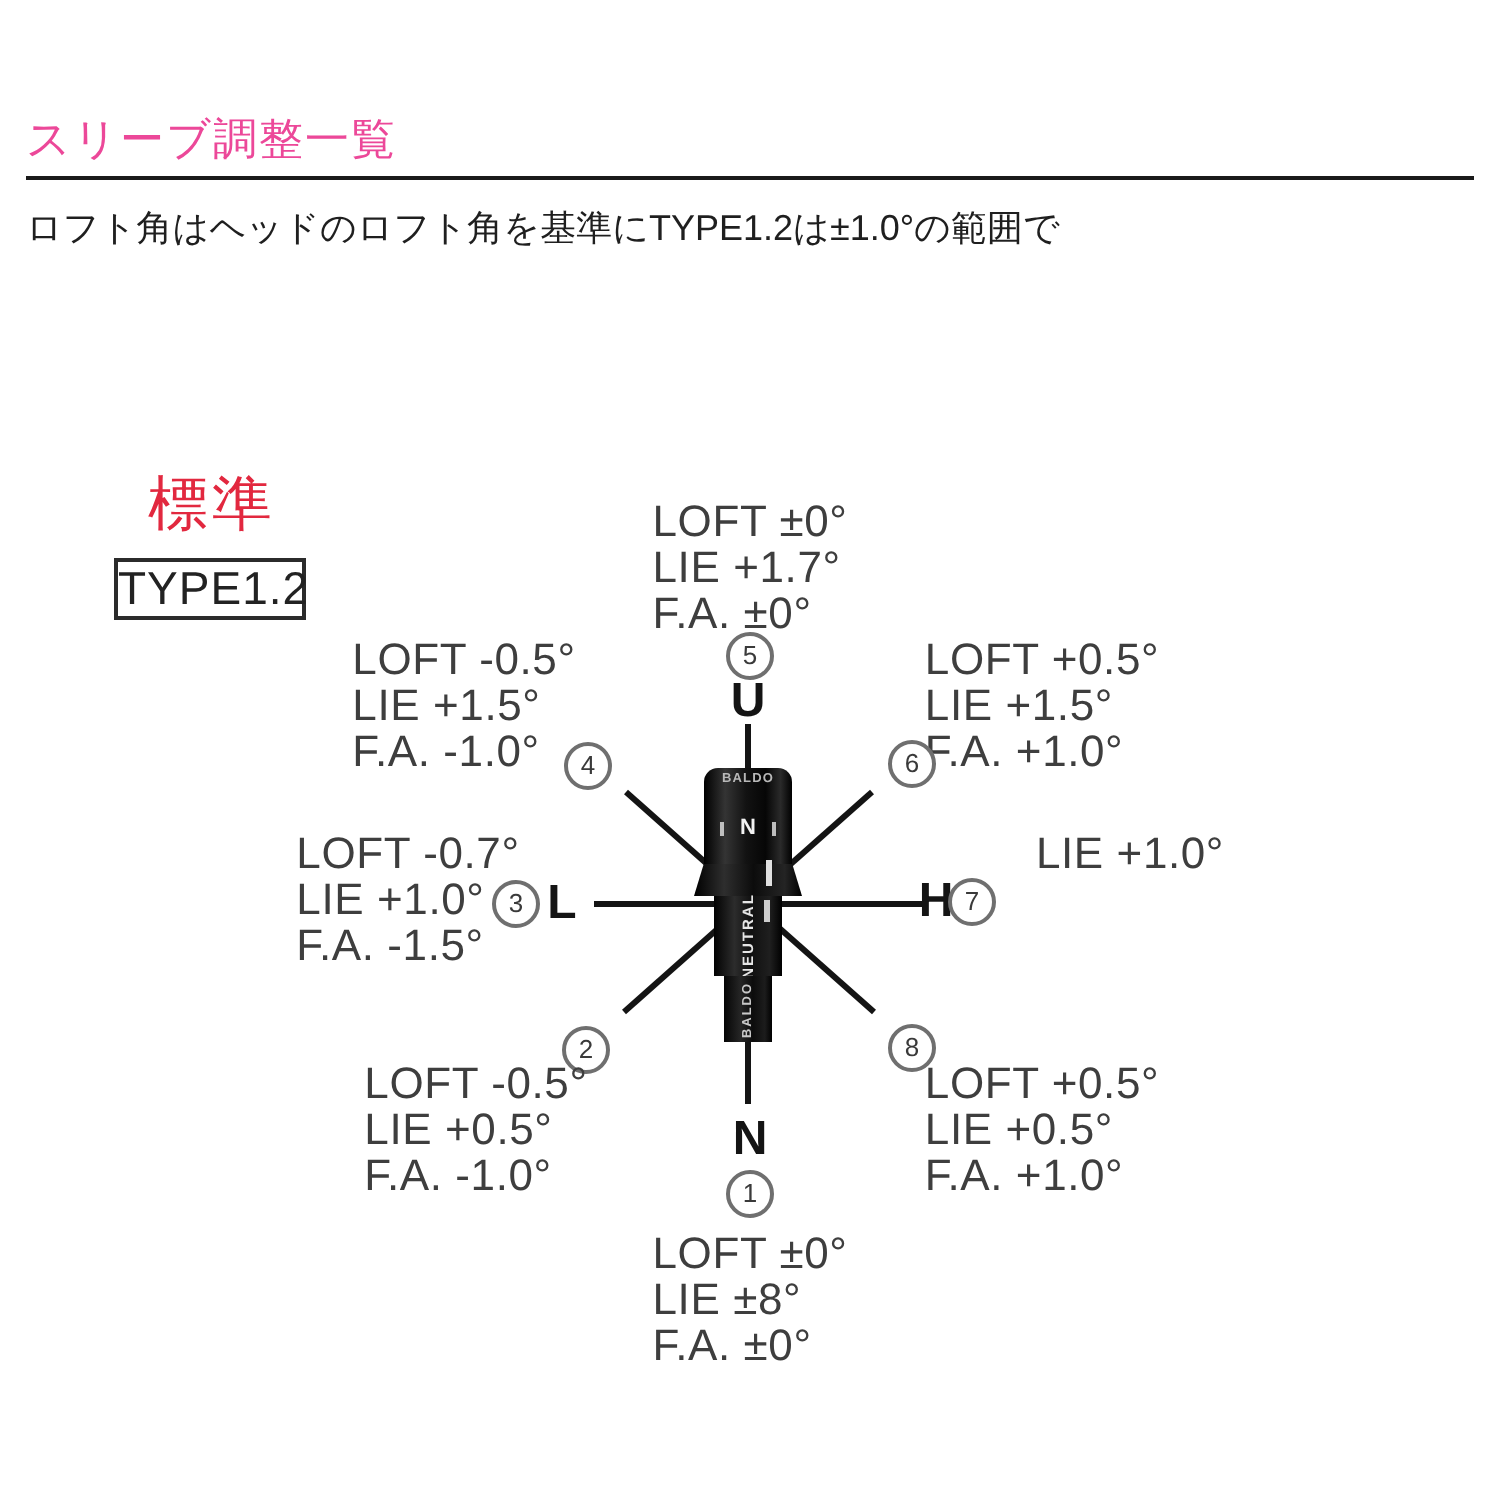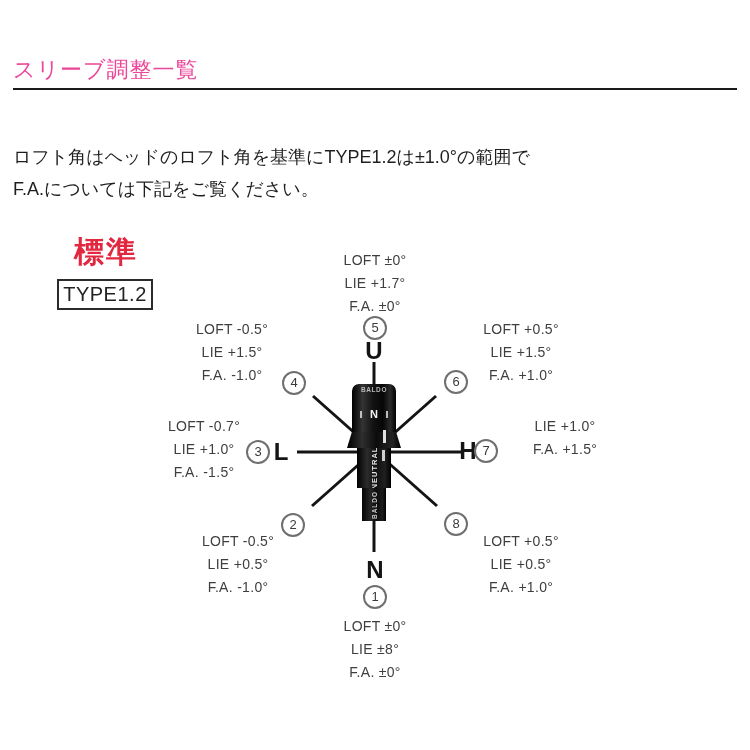--- a/index.html
+++ b/index.html
@@ -6,32 +6,32 @@
   body{
     width:750px;height:750px;position:relative;background:#ffffff;
     font-family:"Liberation Sans","DejaVu Sans",sans-serif;
     -webkit-font-smoothing:antialiased;overflow:hidden;
   }
   .abs{position:absolute;}
 
   
   .page-title{left:13px;top:55px;font-size:22px;color:#ec4899;letter-spacing:1px;}
   .title-rule{left:13px;top:88px;width:724px;height:2px;background:#1a1a1a;}
-  .desc{left:13px;top:99px;font-size:18px;line-height:31.5px;color:#1f1f1f;margin-top:43px;}
+  .desc{left:13px;top:99px;font-size:18px;line-height:31.5px;color:#1f1f1f;}
 
   
-  .std-label{left:74px;top:232px;font-size:30px;font-weight:700;color:#e2283f;letter-spacing:2px;}
+  .std-label{left:74px;top:232px;font-size:30px;font-weight:400;color:#e2283f;letter-spacing:2px;}
   .type-box{left:57px;top:279px;width:92px;height:27px;border:2px solid #2b2b2b;
-    font-size:20px;color:#222;text-align:center;line-height:27px;letter-spacing:0.5px;background:#fff;}
+    font-size:23px;color:#222;text-align:center;line-height:27px;letter-spacing:0.5px;background:#fff;}
 
   
   svg.lines{left:0;top:0;pointer-events:none;}
 
   
-  .vals{transform:translateX(-50%);text-align:center;font-size:14px;line-height:23px;
+  .vals{transform:translateX(-50%);text-align:left;font-size:22px;line-height:23px;
     color:#3e3e3e;white-space:nowrap;letter-spacing:0.3px;}
 
   
   .circ{width:20px;height:20px;border:2px solid #6f6f6f;border-radius:50%;
     color:#3a3a3a;font-size:13px;line-height:20px;text-align:center;
     transform:translate(-50%,-50%);background:#fff;}
 
   
   .dir{transform:translate(-50%,-50%);font-size:24px;font-weight:700;color:#141414;}
 
@@ -60,21 +60,20 @@
     background:linear-gradient(90deg,#050505 0%,#262626 35%,#0c0c0c 60%,#1c1c1c 85%,#000 100%);}
   .sleeve .tip .vtext{font-size:6.5px;color:#c9c9c9;}
 </style>
 </head>
 <body>
 
 <div class="abs page-title">スリーブ調整一覧</div>
 <div class="abs title-rule"></div>
 <div class="abs desc">
   <div>ロフト角はヘッドのロフト角を基準にTYPE1.2は±1.0°の範囲で</div>
-  <div>F.A.については下記をご覧ください。</div>
 </div>
 
 <div class="abs std-label">標準</div>
 <div class="abs type-box">TYPE1.2</div>
 
 <svg class="abs lines" width="750" height="750" viewBox="0 0 750 750">
   <g stroke="#141414" stroke-width="3">
     <line x1="374" y1="362" x2="374" y2="552"></line>
     <line x1="297" y1="452" x2="462" y2="452"></line>
     <line x1="313" y1="396" x2="437" y2="506"></line>
@@ -125,21 +124,20 @@
 <div class="abs vals" style="left:204px;top:415px;">
   <div>LOFT -0.7°</div>
   <div>LIE +1.0°</div>
   <div>F.A. -1.5°</div>
 </div>
 <span class="abs circ" style="left:258px;top:452px;">3</span>
 <span class="abs dir" style="left:281px;top:452px;">L</span>
 
 <div class="abs vals" style="left:565px;top:415px;">
   <div>LIE +1.0°</div>
-  <div>F.A. +1.5°</div>
 </div>
 <span class="abs dir" style="left:468px;top:451px;">H</span>
 <span class="abs circ" style="left:486px;top:451px;">7</span>
 
 <span class="abs circ" style="left:293px;top:525px;">2</span>
 <div class="abs vals" style="left:238px;top:530px;">
   <div>LOFT -0.5°</div>
   <div>LIE +0.5°</div>
   <div>F.A. -1.0°</div>
 </div>

